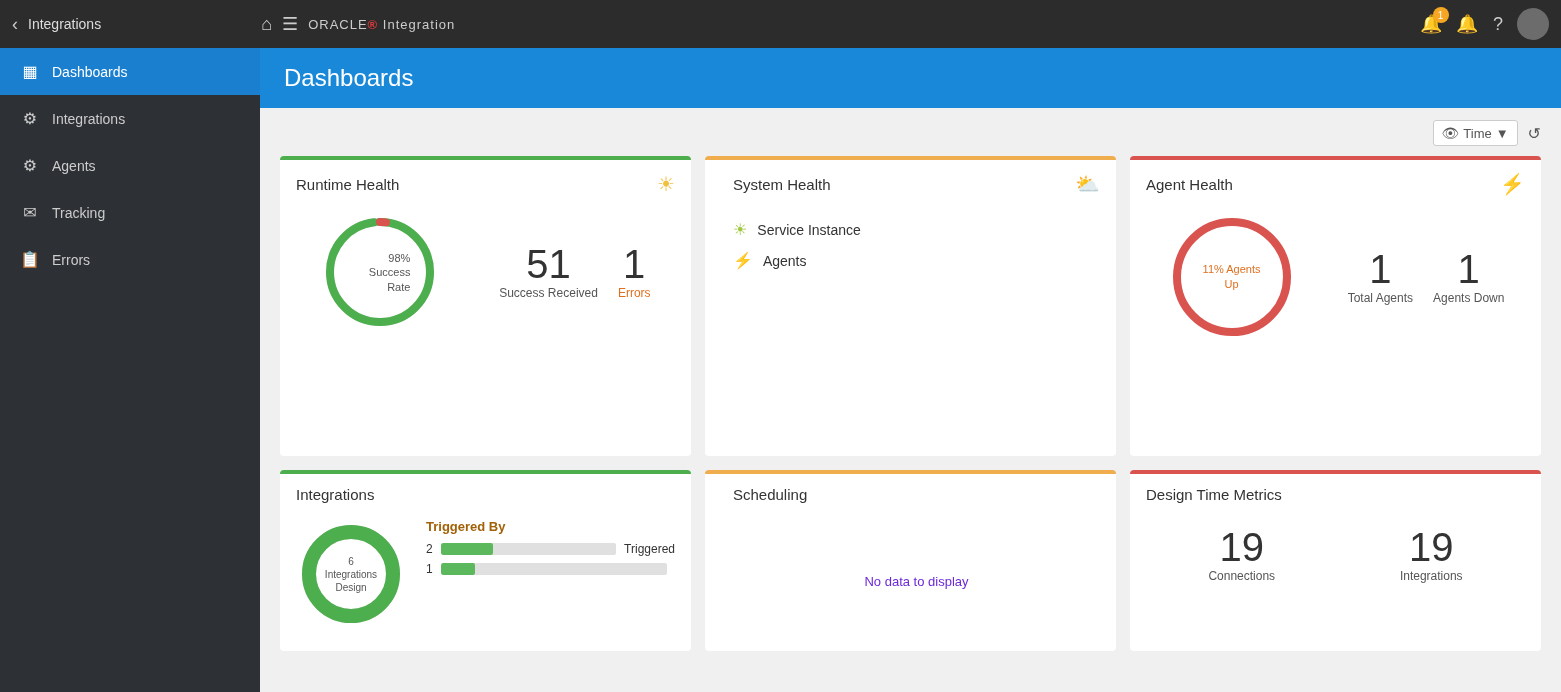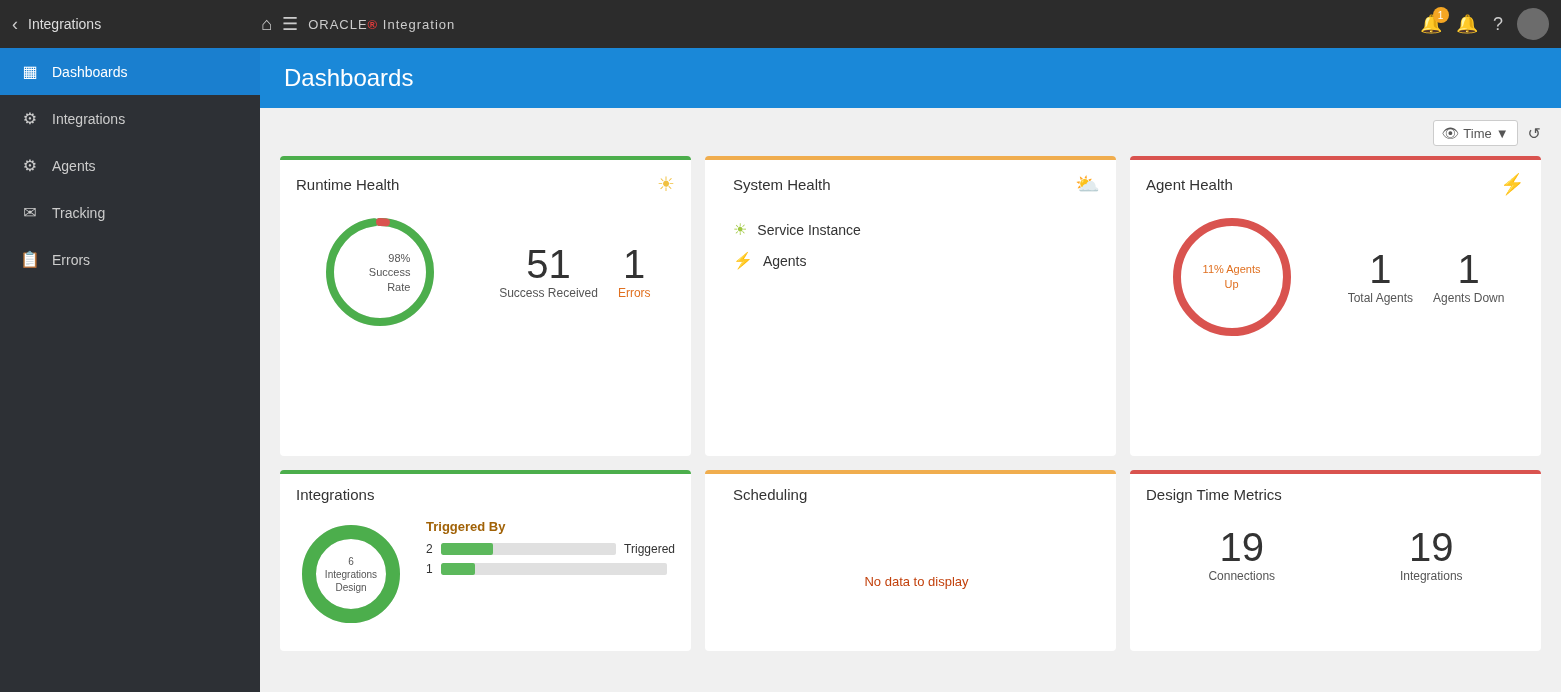--- a/index.html
+++ b/index.html
@@ -365,21 +365,21 @@
 
     
     .scheduling-body {
       padding: 16px;
       display: flex;
       align-items: center;
       justify-content: center;
       min-height: 140px;
     }
     .no-data {
-      color: #c2410c;
+      color: #6d28d9;
       font-size: 13px;
       text-align: left;
     }
 
     
     .design-metrics-body {
       padding: 16px;
       display: flex;
       justify-content: space-around;
       align-items: center;

